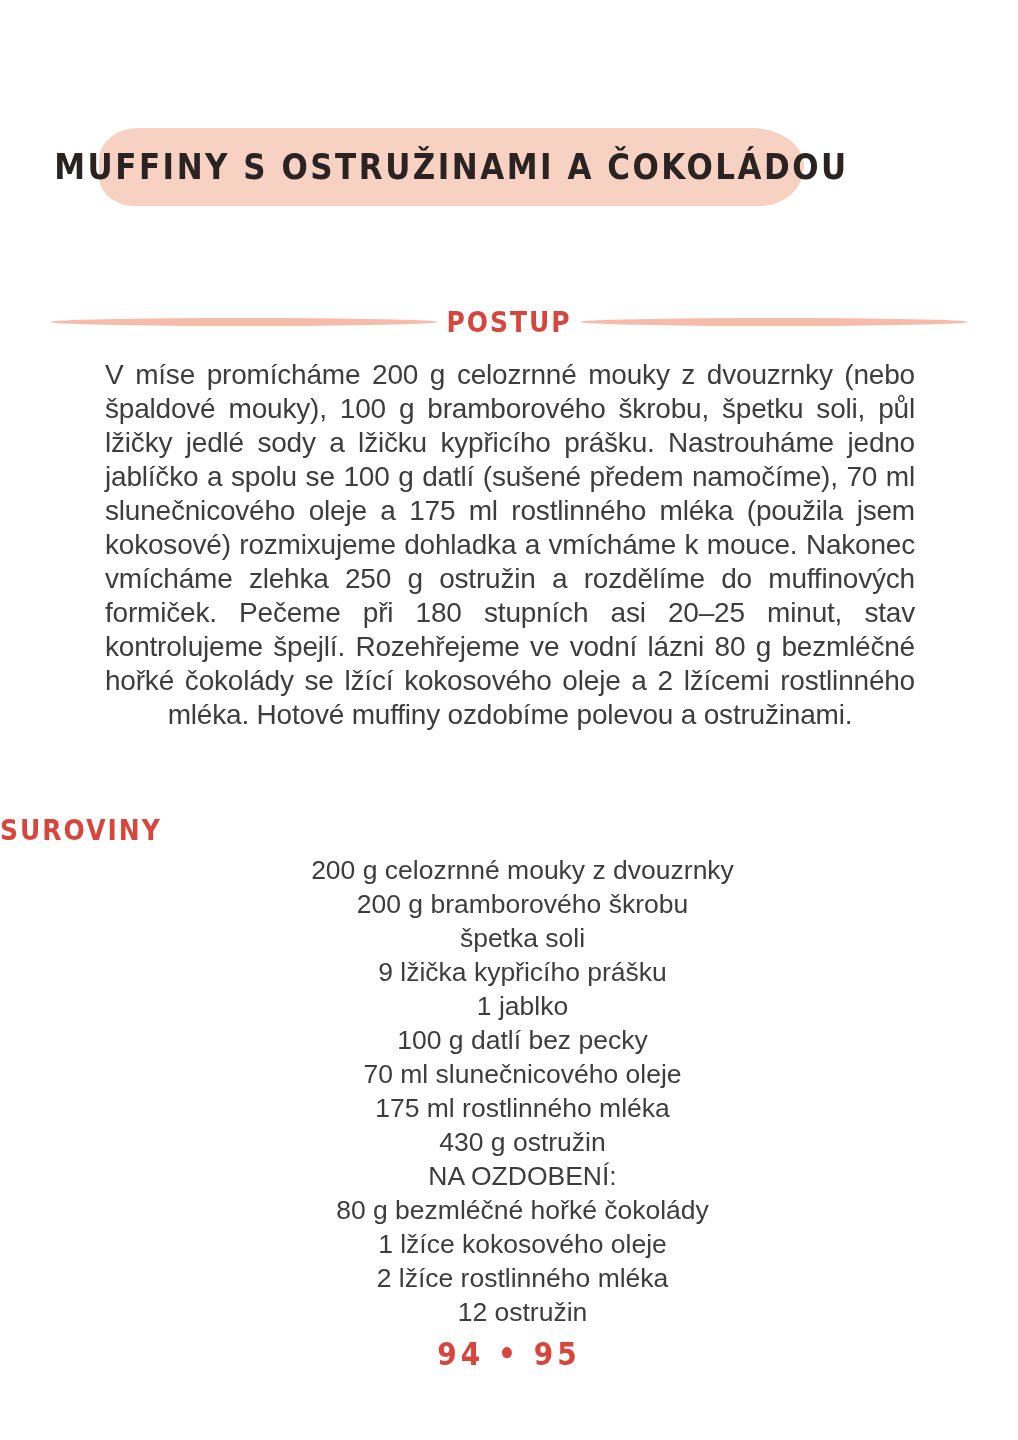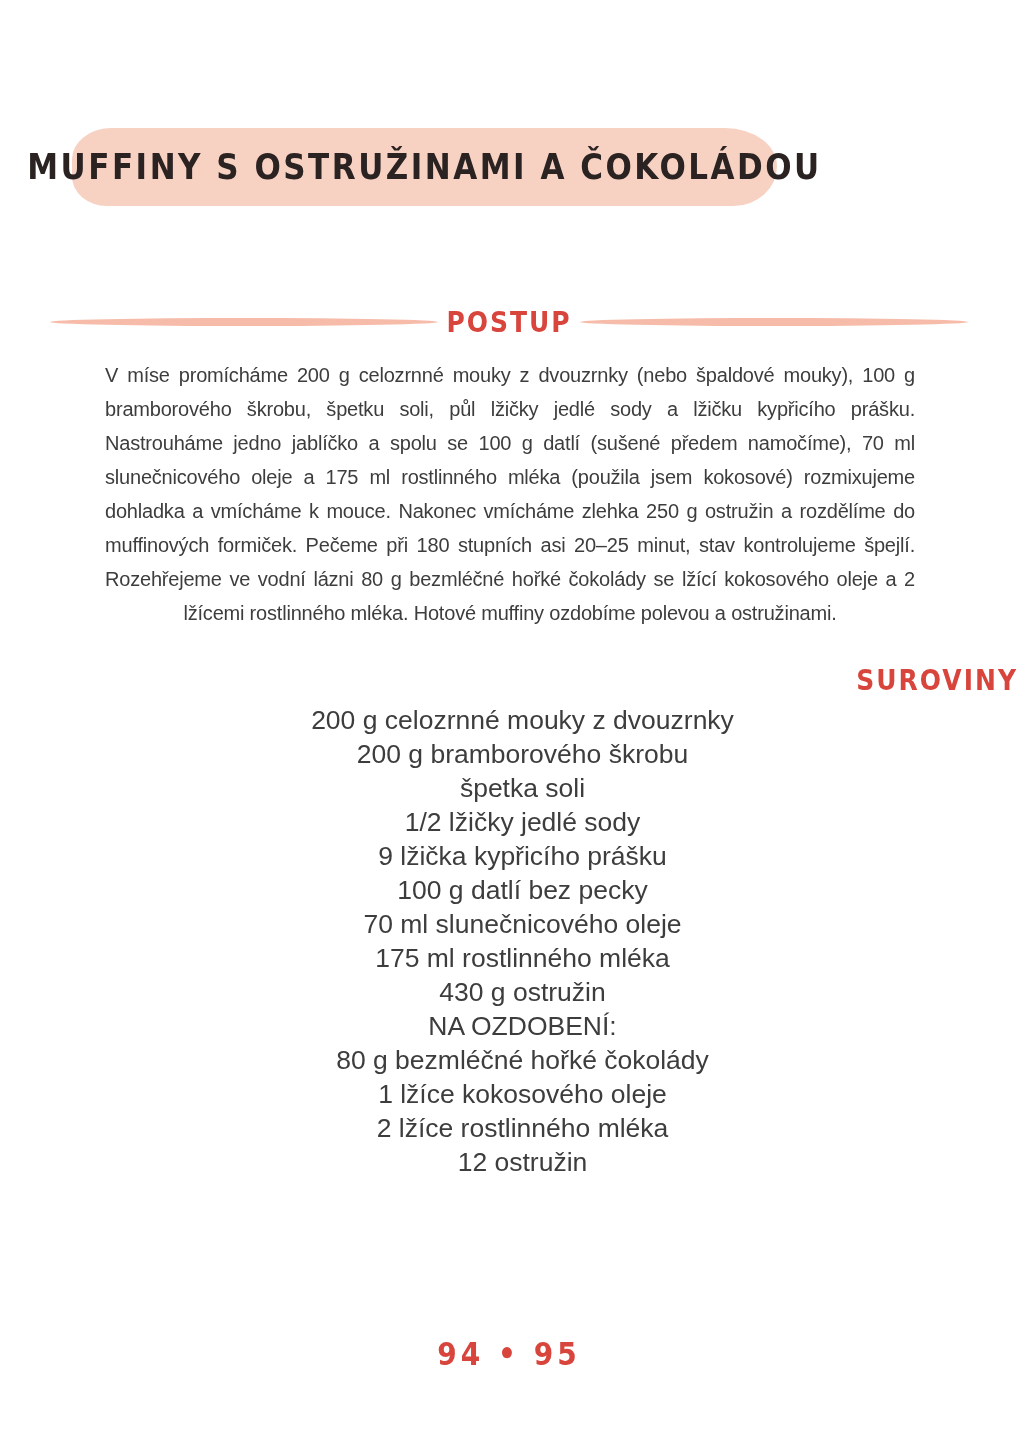--- a/index.html
+++ b/index.html
@@ -12,21 +12,21 @@
     width: 1018px;
     height: 1440px;
     background: #ffffff;
     overflow: hidden;
     font-family: "Liberation Sans", sans-serif;
     margin: 0 auto;
   }
   
   .title-wrap {
     margin-top: 128px;
-    padding-left: 72px;
+    padding-left: 99px;
   }
   .title-blob {
     width: 705px;
     height: 78px;
     background: #f7d1c2;
     border-radius: 46px 60px 50px 40px / 36px 44px 46px 34px;
     display: flex;
     align-items: center;
     justify-content: center;
   }
@@ -61,31 +61,31 @@
     font-weight: 700;
     font-size: 25px;
     letter-spacing: 2px;
     color: #d8453c;
     transform: scaleY(1.12);
     white-space: nowrap;
   }
   
   .procedure {
     margin: 18px 103px 0 105px;
-    font-size: 20px;
+    font-size: 28px;
     line-height: 34px;
     color: #3d3d3d;
     text-align: justify;
     text-align-last: center;
     letter-spacing: -0.2px;
   }
   
   .suroviny-head-wrap {
-    margin-top: 36px;
-    text-align: right;
+    margin-top: 84px;
+    text-align: left;
   }
   .suroviny-head-wrap .red-heading {
     display: inline-block;
   }
   .ingredients {
     margin-top: 8px;
     text-align: center;
     font-size: 26.5px;
     line-height: 34px;
     color: #3d3d3d;
@@ -126,22 +126,22 @@
   <p class="procedure">V míse promícháme 200 g celozrnné mouky z dvouzrnky (nebo špaldové mouky), 100 g bramborového škrobu, špetku soli, půl lžičky jedlé sody a lžičku kypřicího prášku. Nastrouháme jedno jablíčko a spolu se 100 g datlí (sušené předem namočíme), 70 ml slunečnicového oleje a 175 ml rostlinného mléka (použila jsem kokosové) rozmixujeme dohladka a vmícháme k mouce. Nakonec vmícháme zlehka 250 g ostružin a rozdělíme do muffinových formiček. Pečeme při 180 stupních asi 20–25 minut, stav kontrolujeme špejlí. Rozehřejeme ve vodní lázni 80 g bezmléčné hořké čokolády se lžící kokosového oleje a 2 lžícemi rostlinného mléka. Hotové muffiny ozdobíme polevou a ostružinami.</p>
 
   <div class="suroviny-head-wrap">
     <h2 class="red-heading">SUROVINY</h2>
   </div>
 
   <div class="ingredients">
     <div>200 g celozrnné mouky z dvouzrnky</div>
     <div>200 g bramborového škrobu</div>
     <div>špetka soli</div>
-    <div>1/2 lžičky jedlé sody</div>
     <div>9 lžička kypřicího prášku</div>
+    <div>1 jablko</div>
     <div>100 g datlí bez pecky</div>
     <div>70 ml slunečnicového oleje</div>
     <div>175 ml rostlinného mléka</div>
     <div>430 g ostružin</div>
     <div>NA OZDOBENÍ:</div>
     <div>80 g bezmléčné hořké čokolády</div>
     <div>1 lžíce kokosového oleje</div>
     <div>2 lžíce rostlinného mléka</div>
     <div>12 ostružin</div>
   </div>

